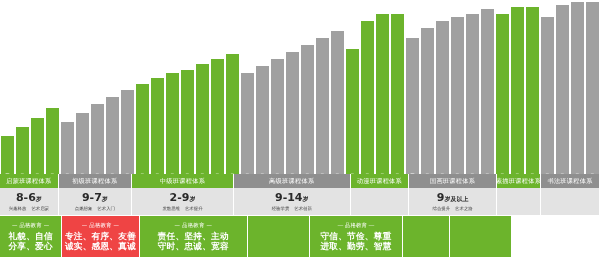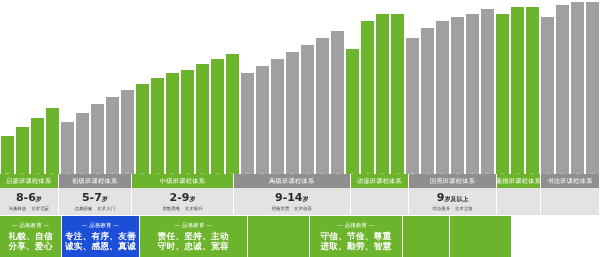--- a/index.html
+++ b/index.html
@@ -84,21 +84,21 @@
     display:flex;gap:0;
   }
   .valcell{
     box-sizing:border-box;
     border-right:1px solid #ffffff;
     display:flex;flex-direction:column;
     align-items:center;justify-content:center;
     overflow:hidden;
   }
   .valcell.green{background:#6cb42c;}
-  .valcell.gray{background:#1d4ed8;}
+  .valcell.gray{background:#ef4444;}
   .valcell .vtitle{
     color:#ffffff;font-size:5.4px;line-height:7px;letter-spacing:.2px;
     white-space:nowrap;margin-bottom:2px;
   }
   .valcell .vline{
     color:#ffffff;font-size:8.6px;font-weight:bold;line-height:10px;
     letter-spacing:.3px;white-space:nowrap;
   }
 </style>
 </head>
@@ -255,21 +255,21 @@
         <span>书法班课程体系</span>
       </div>
     </div>
 
   <div id="ages">
       <div class="agecell" style="flex: 4 1 0px;">
         <div class="age"><span>8-6</span><span class="suffix">岁</span></div>
         <div class="sub"><span>兴趣释放</span><span class="sp"></span><span>艺术启蒙</span></div>
       </div>
       <div class="agecell" style="flex: 5 1 0px;">
-        <div class="age"><span>5-7</span><span class="suffix">岁</span></div>
+        <div class="age"><span>9-7</span><span class="suffix">岁</span></div>
         <div class="sub"><span>点燃想象</span><span class="sp"></span><span>艺术入门</span></div>
       </div>
       <div class="agecell" style="flex: 7 1 0px;">
         <div class="age"><span>2-9</span><span class="suffix">岁</span></div>
         <div class="sub"><span>发散思维</span><span class="sp"></span><span>艺术提升</span></div>
       </div>
       <div class="agecell" style="flex: 8 1 0px;">
         <div class="age"><span>9-14</span><span class="suffix">岁</span></div>
         <div class="sub"><span>经验学贯</span><span class="sp"></span><span>艺术创新</span></div>
       </div>

